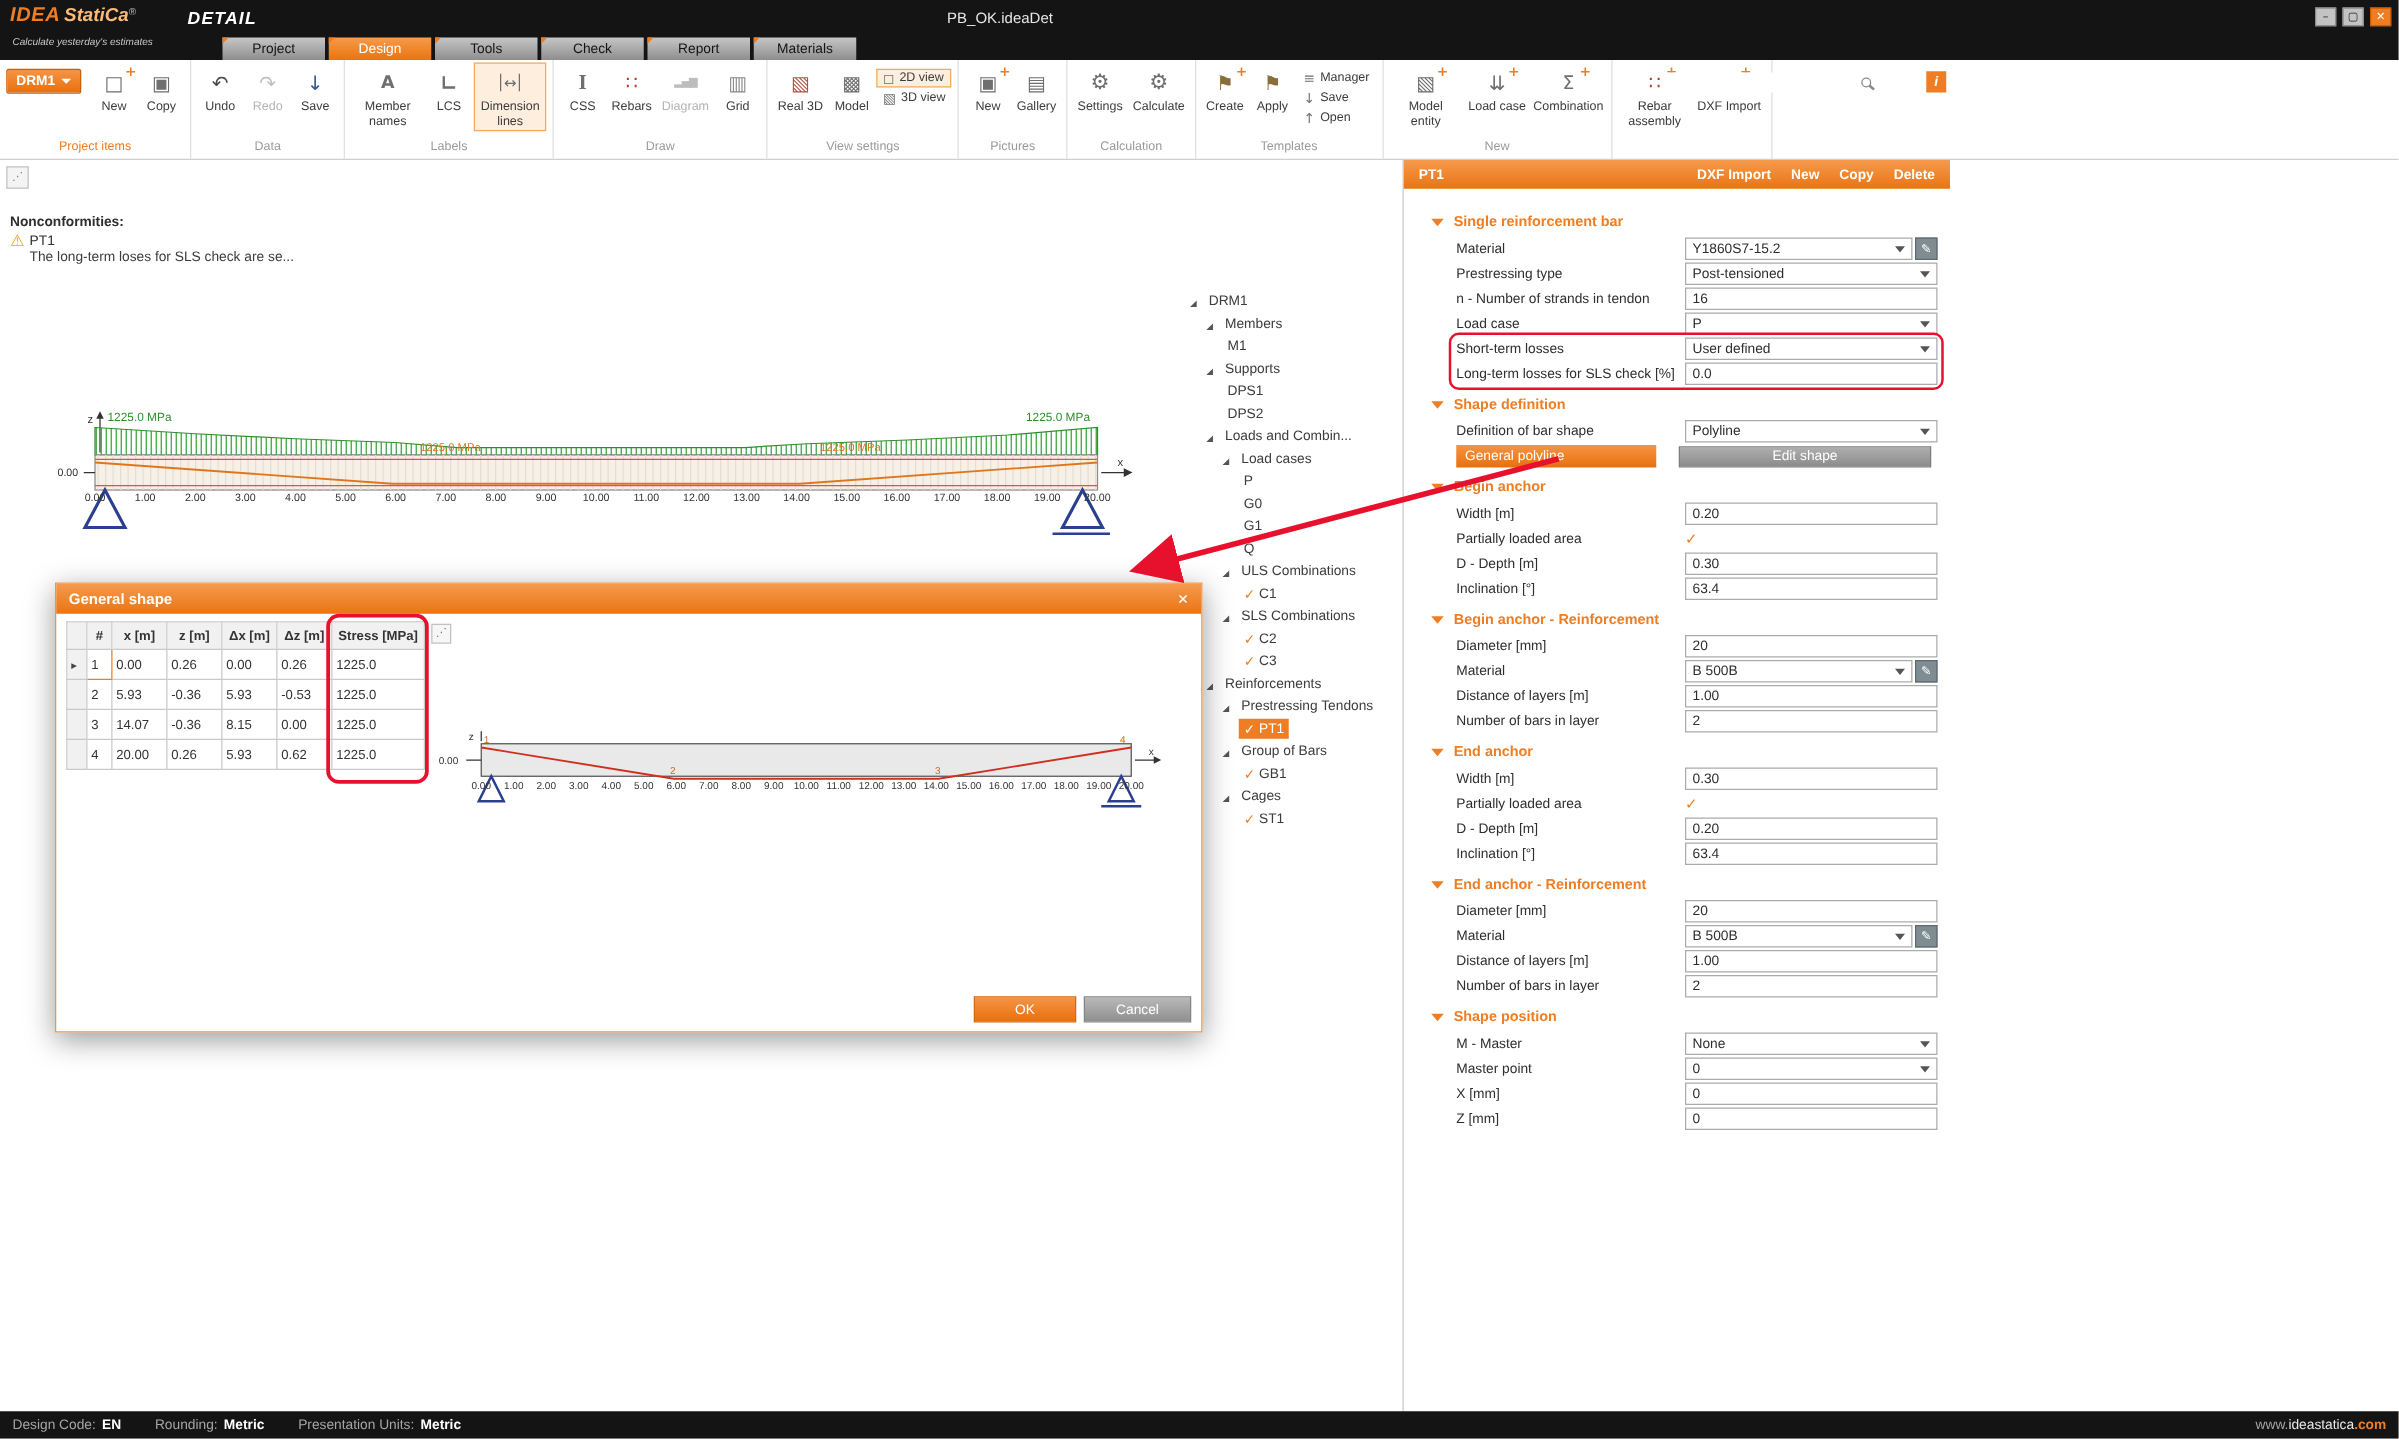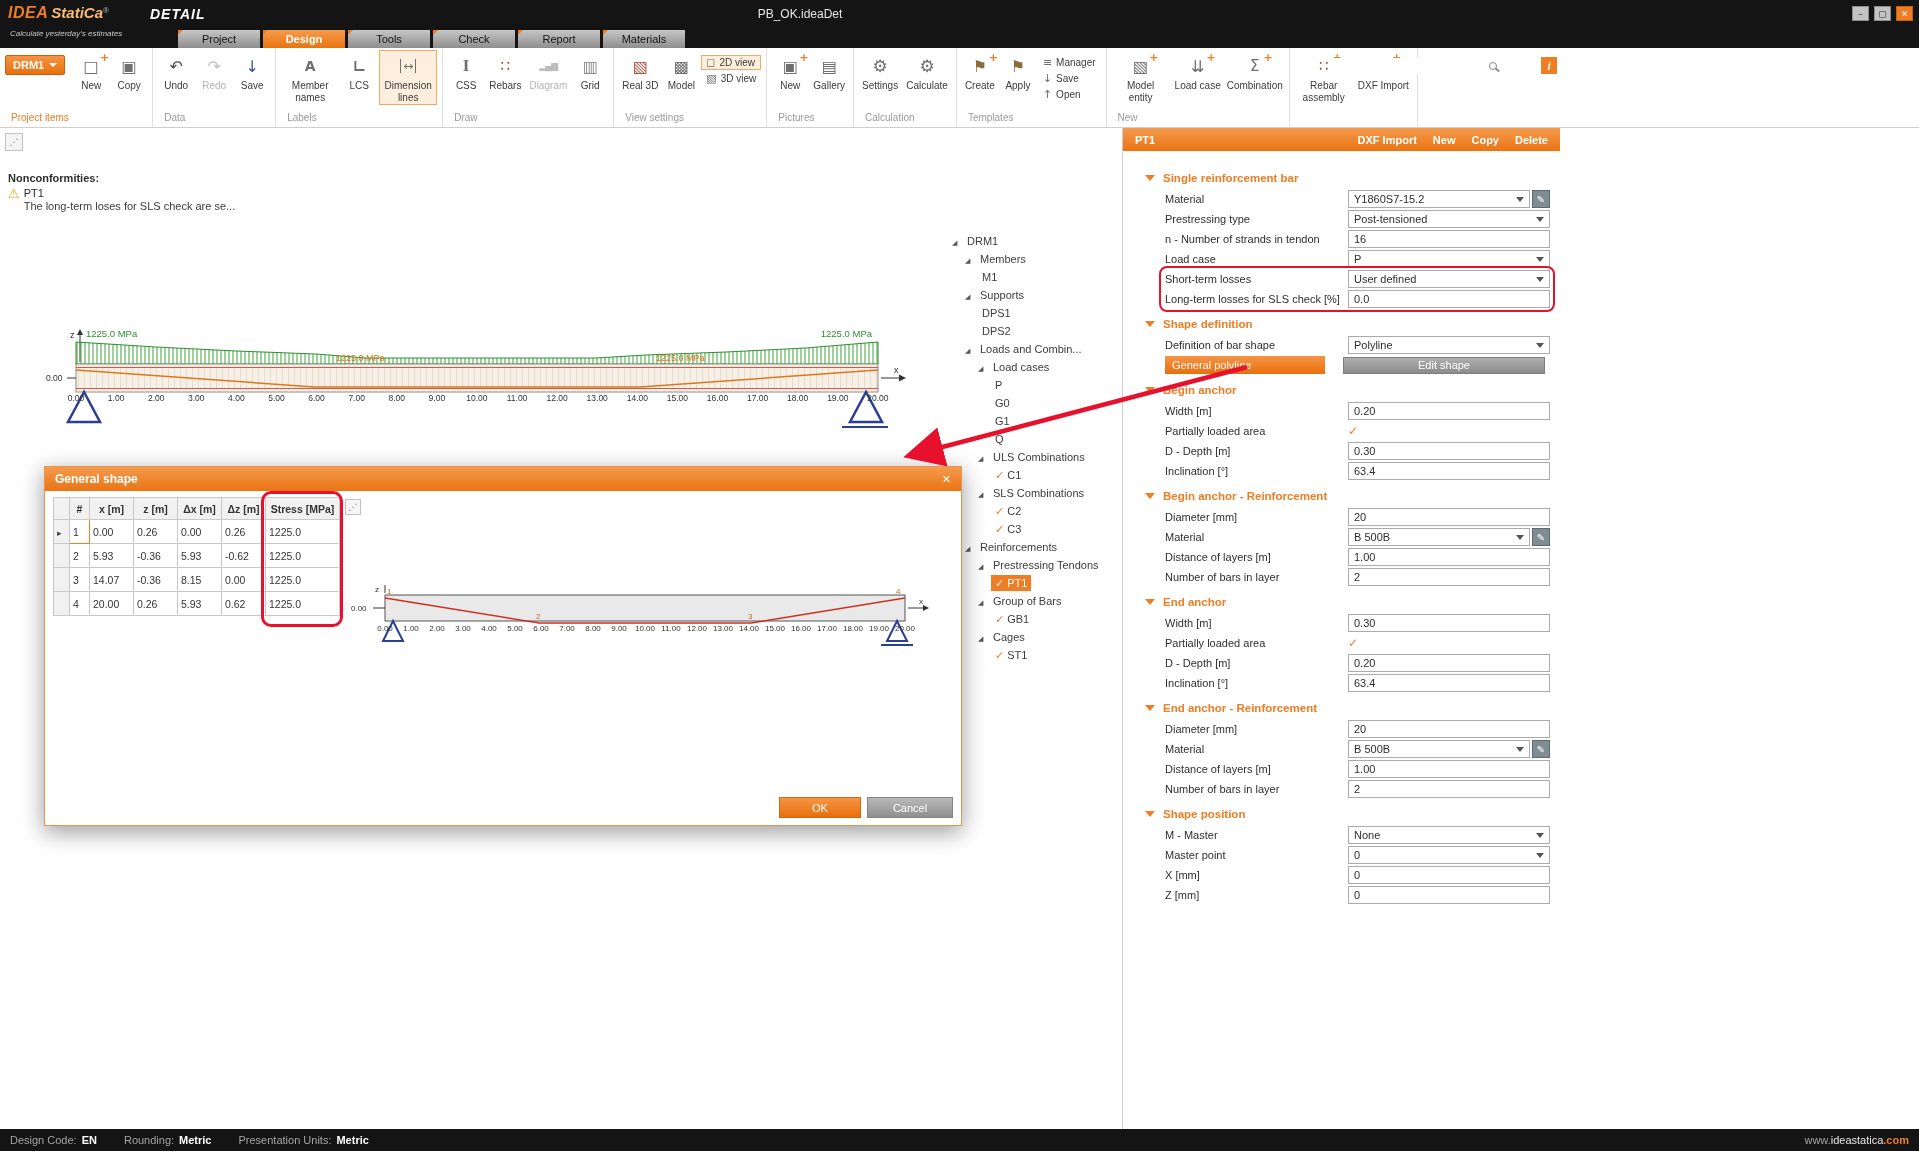--- a/index.html
+++ b/index.html
@@ -22,33 +22,33 @@
 .win-min::before{content:"–"} .win-max::before{content:"▢"}
 .win-close{background:#ee7d23;border-color:#c75f07;color:#fff}
 .win-close::before{content:"✕"}
 
 
 .tabbar{position:absolute;left:0;top:28px;width:100%;height:20px;background:#141414;z-index:10}
 .tabs{position:absolute;left:178px;top:2px;display:flex;gap:3px}
 .tab{position:relative;width:82px;height:18px;display:flex;align-items:center;justify-content:center;
   font-size:11px;color:#141414;background:linear-gradient(#c6c6c6,#8e8e8e);cursor:default}
 .tab::before{content:"";position:absolute;left:0;top:0;border-top:5px solid #ee7d23;border-right:5px solid transparent}
-.tab.active{background:linear-gradient(#f79b4b,#e87410);color:#fff;font-weight:bold}
+.tab.active{background:linear-gradient(#f79b4b,#e87410);color:#fff;font-weight:normal}
 .search{position:absolute;left:1330px;top:30px;width:170px;height:16px;background:#fff;display:flex;align-items:center;padding-right:3px}
 .search input{flex:1;border:0;outline:none;font-size:10px;padding:0 4px;font-family:inherit;background:transparent}
 .mag{position:relative;width:8px;height:8px;border:1.5px solid #8a8a8a;border-radius:50%}
 .mag::after{content:"";position:absolute;width:5px;height:1.5px;background:#8a8a8a;right:-4px;bottom:-1px;transform:rotate(40deg)}
 .info-btn{position:absolute;left:1541px;top:29px;width:16px;height:17px;background:#ee7d23;color:#fff;
   display:flex;align-items:center;justify-content:center;font-weight:bold;font-style:italic;font-size:11px;border:0}
 
 
 .ribbon{position:absolute;left:0;top:48px;width:100%;height:80px;background:#fff;border-bottom:1px solid #cfcfcf;display:flex;z-index:5}
 .rgroup{display:flex;flex-direction:column;border-right:1px solid #e0e0e0;padding:2px 5px 0}
 .rcontent{flex:1;display:flex;align-items:flex-start;gap:2px}
-.glabel{height:15px;font-size:10px;color:#9a9a9a;white-space:nowrap;padding:0 6px}
+.glabel{height:15px;text-align:center;font-size:10px;color:#9a9a9a;white-space:nowrap;padding:0 6px}
 .glabel.accent{color:#ee7d23}
 .rbtn{display:flex;flex-direction:column;align-items:center;min-width:36px;max-width:58px;padding:3px 2px 1px;
   background:#fff;border:1px solid transparent;font-family:inherit;cursor:default}
 .rbtn .rlabel{font-size:10px;color:#3c3c3c;text-align:center;line-height:1.15;margin-top:2px;white-space:normal}
 .rbtn.on{background:#fdeedd;border-color:#f2aa60}
 .rbtn.disabled .rlabel{color:#b4b4b4}
 .rbtn.disabled .ico{color:#c0c0c0}
 .proj-sel{display:flex;align-items:center;gap:5px;background:linear-gradient(#f69445,#e8700d);color:#fff;
   font-size:11px;font-weight:bold;height:20px;padding:0 7px;border:1px solid #c95f08;border-radius:2px;margin:5px 6px 0 0}
 .caret-w{width:0;height:0;border-left:4px solid transparent;border-right:4px solid transparent;border-top:4px solid #fff}
@@ -637,21 +637,21 @@
                     <td class="c4">0.00</td>
                     <td class="c5">0.26</td>
                     <td class="c6">1225.0</td>
                   </tr>
                   <tr>
                     <td class="c0 selcol"></td>
                     <td class="c1">2</td>
                     <td class="c2">5.93</td>
                     <td class="c3">-0.36</td>
                     <td class="c4">5.93</td>
-                    <td class="c5">-0.62</td>
+                    <td class="c5">-0.53</td>
                     <td class="c6">1225.0</td>
                   </tr>
                   <tr>
                     <td class="c0 selcol"></td>
                     <td class="c1">3</td>
                     <td class="c2">14.07</td>
                     <td class="c3">-0.36</td>
                     <td class="c4">8.15</td>
                     <td class="c5">0.00</td>
                     <td class="c6">1225.0</td>

